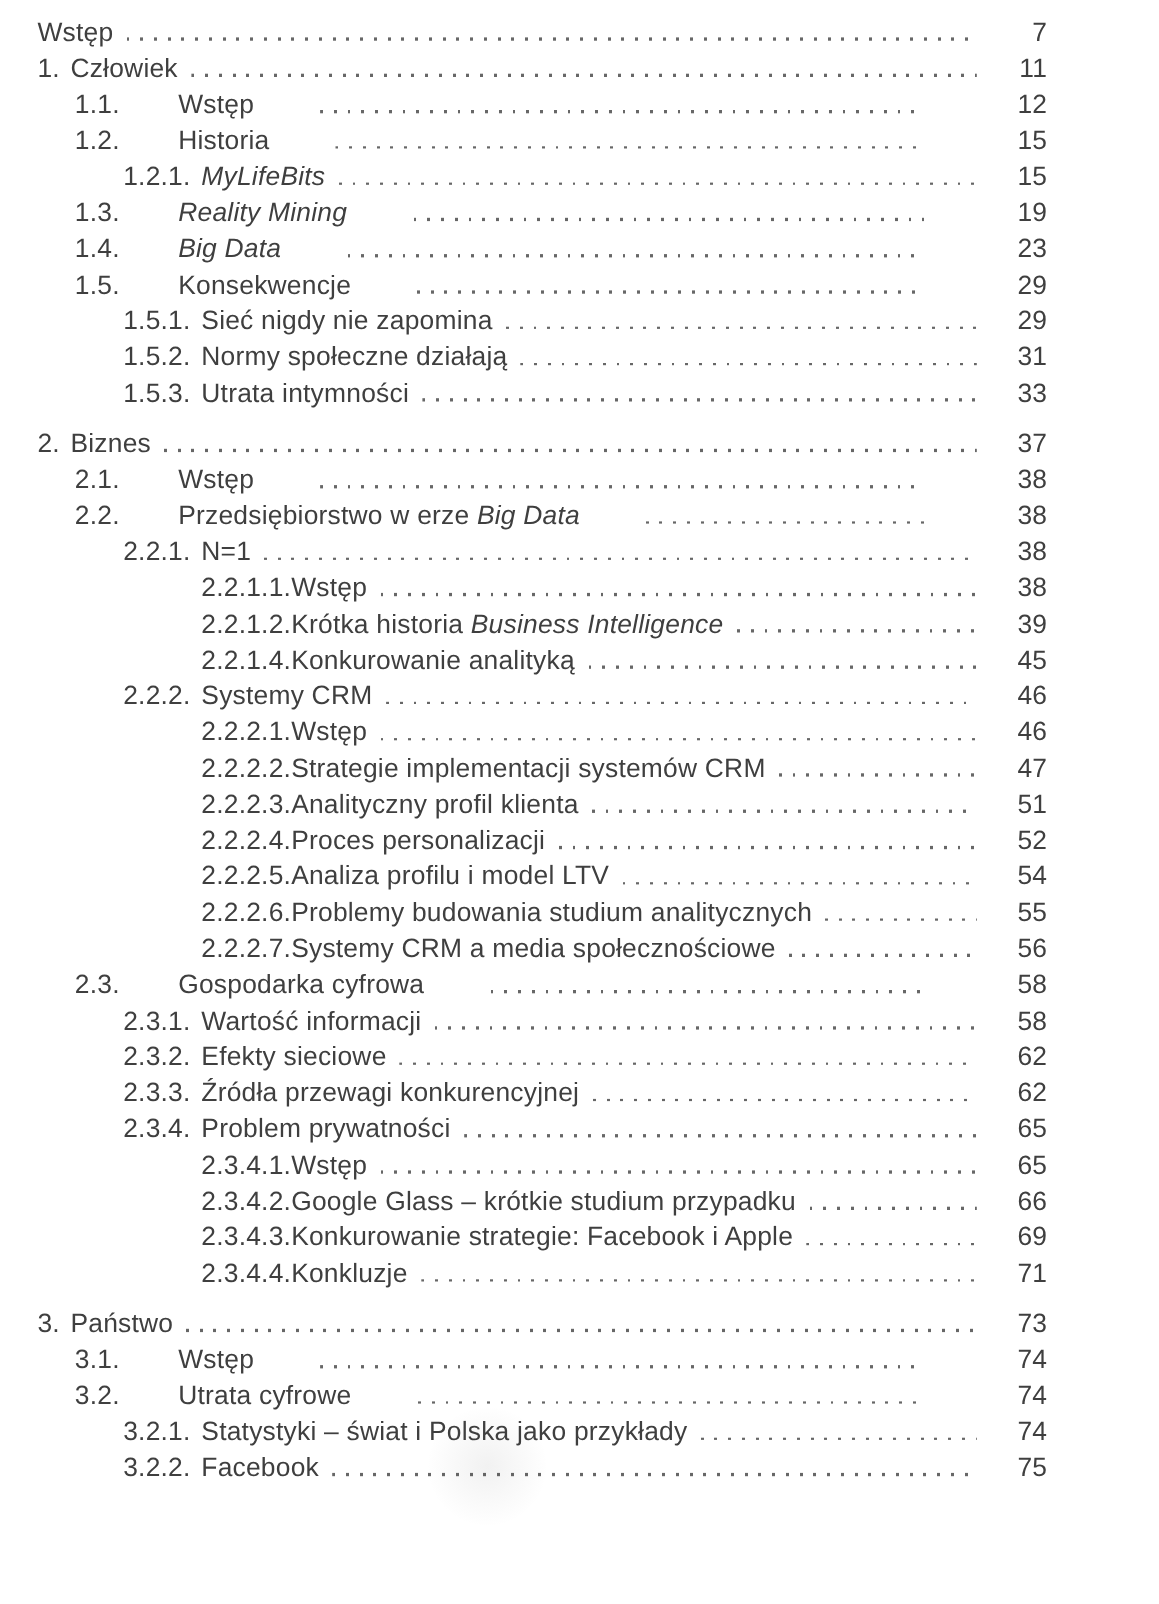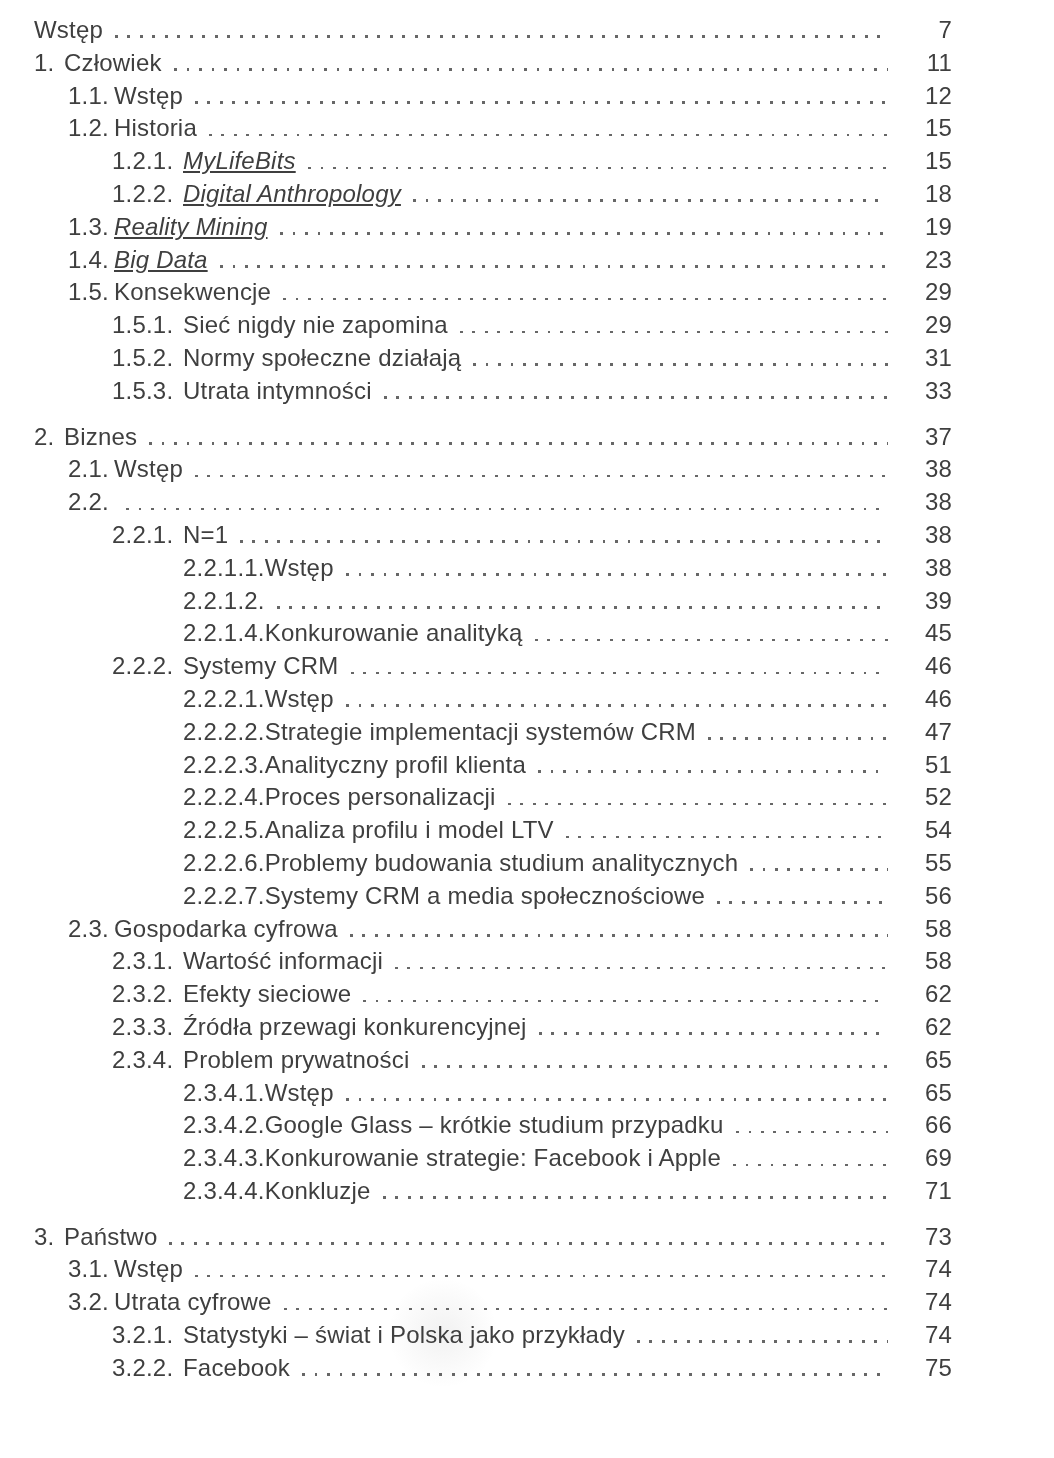--- a/index.html
+++ b/index.html
@@ -26,35 +26,35 @@
     align-items: baseline;
     height: 32.8px;
     font-size: 24px;
     letter-spacing: 0.2px;
     padding-right: 42px;
     box-sizing: border-box;
     white-space: nowrap;
   }
   .toc-row.gap-before { margin-top: 13px; }
   .toc-row[data-depth="0"] { padding-left: 34px; }
-  .toc-row[data-depth="1"] { padding-left: 68px; }
+  .toc-row[data-depth="1"] { padding-left: 68px; gap: 48px; }
   .toc-row[data-depth="2"] { padding-left: 112px; }
   .toc-row[data-depth="3"] { padding-left: 183px; }
   .toc-row[data-depth="0"] .num { min-width: 30px; }
   .toc-row[data-depth="1"] .num { min-width: 46px; }
   .toc-row[data-depth="2"] .num { min-width: 71px; }
   .toc-row[data-depth="3"] .num { min-width: 80px; text-align: center; }
   .num {
     flex: none;
     display: inline-block;
   }
   .title {
     flex: none;
   }
-  .title .seg-italic { font-style: italic; text-decoration: underline; }
+  .title .seg-italic { font-style: italic; }
   .leader {
     flex: 1 1 auto;
     height: 2.6px;
     margin-left: 12px;
     margin-right: 10px;
     align-self: auto;
     background: repeating-linear-gradient(
       to right,
       #4c4c4c 0px, #4c4c4c 2.6px,
       transparent 2.6px, transparent 12.5px
@@ -104,26 +104,20 @@
     <span class="title"><span class="seg">Historia</span></span>
     <span class="leader"></span>
     <span class="pagenum">15</span>
   </div>
       <div class="toc-row" data-depth="2">
     <span class="num">1.2.1.</span>
     <span class="title"><span class="seg-italic">MyLifeBits</span></span>
     <span class="leader"></span>
     <span class="pagenum">15</span>
   </div>
-      <div class="toc-row" data-depth="2">
-    <span class="num">1.2.2.</span>
-    <span class="title"><span class="seg-italic">Digital Anthropology</span></span>
-    <span class="leader"></span>
-    <span class="pagenum">18</span>
-  </div>
       <div class="toc-row" data-depth="1">
     <span class="num">1.3.</span>
     <span class="title"><span class="seg-italic">Reality Mining</span></span>
     <span class="leader"></span>
     <span class="pagenum">19</span>
   </div>
       <div class="toc-row" data-depth="1">
     <span class="num">1.4.</span>
     <span class="title"><span class="seg-italic">Big Data</span></span>
     <span class="leader"></span>
@@ -160,37 +154,39 @@
     <span class="pagenum">37</span>
   </div>
       <div class="toc-row" data-depth="1">
     <span class="num">2.1.</span>
     <span class="title"><span class="seg">Wstęp</span></span>
     <span class="leader"></span>
     <span class="pagenum">38</span>
   </div>
       <div class="toc-row" data-depth="1">
     <span class="num">2.2.</span>
+    <span class="title"><span class="seg">Przedsiębiorstwo w erze </span><span class="seg-italic">Big Data</span></span>
     <span class="leader"></span>
     <span class="pagenum">38</span>
   </div>
       <div class="toc-row" data-depth="2">
     <span class="num">2.2.1.</span>
     <span class="title"><span class="seg">N=1</span></span>
     <span class="leader"></span>
     <span class="pagenum">38</span>
   </div>
       <div class="toc-row" data-depth="3">
     <span class="num">2.2.1.1.</span>
     <span class="title"><span class="seg">Wstęp</span></span>
     <span class="leader"></span>
     <span class="pagenum">38</span>
   </div>
       <div class="toc-row" data-depth="3">
     <span class="num">2.2.1.2.</span>
+    <span class="title"><span class="seg">Krótka historia </span><span class="seg-italic">Business Intelligence</span></span>
     <span class="leader"></span>
     <span class="pagenum">39</span>
   </div>
       <div class="toc-row" data-depth="3">
     <span class="num">2.2.1.4.</span>
     <span class="title"><span class="seg">Konkurowanie analityką</span></span>
     <span class="leader"></span>
     <span class="pagenum">45</span>
   </div>
       <div class="toc-row" data-depth="2">

